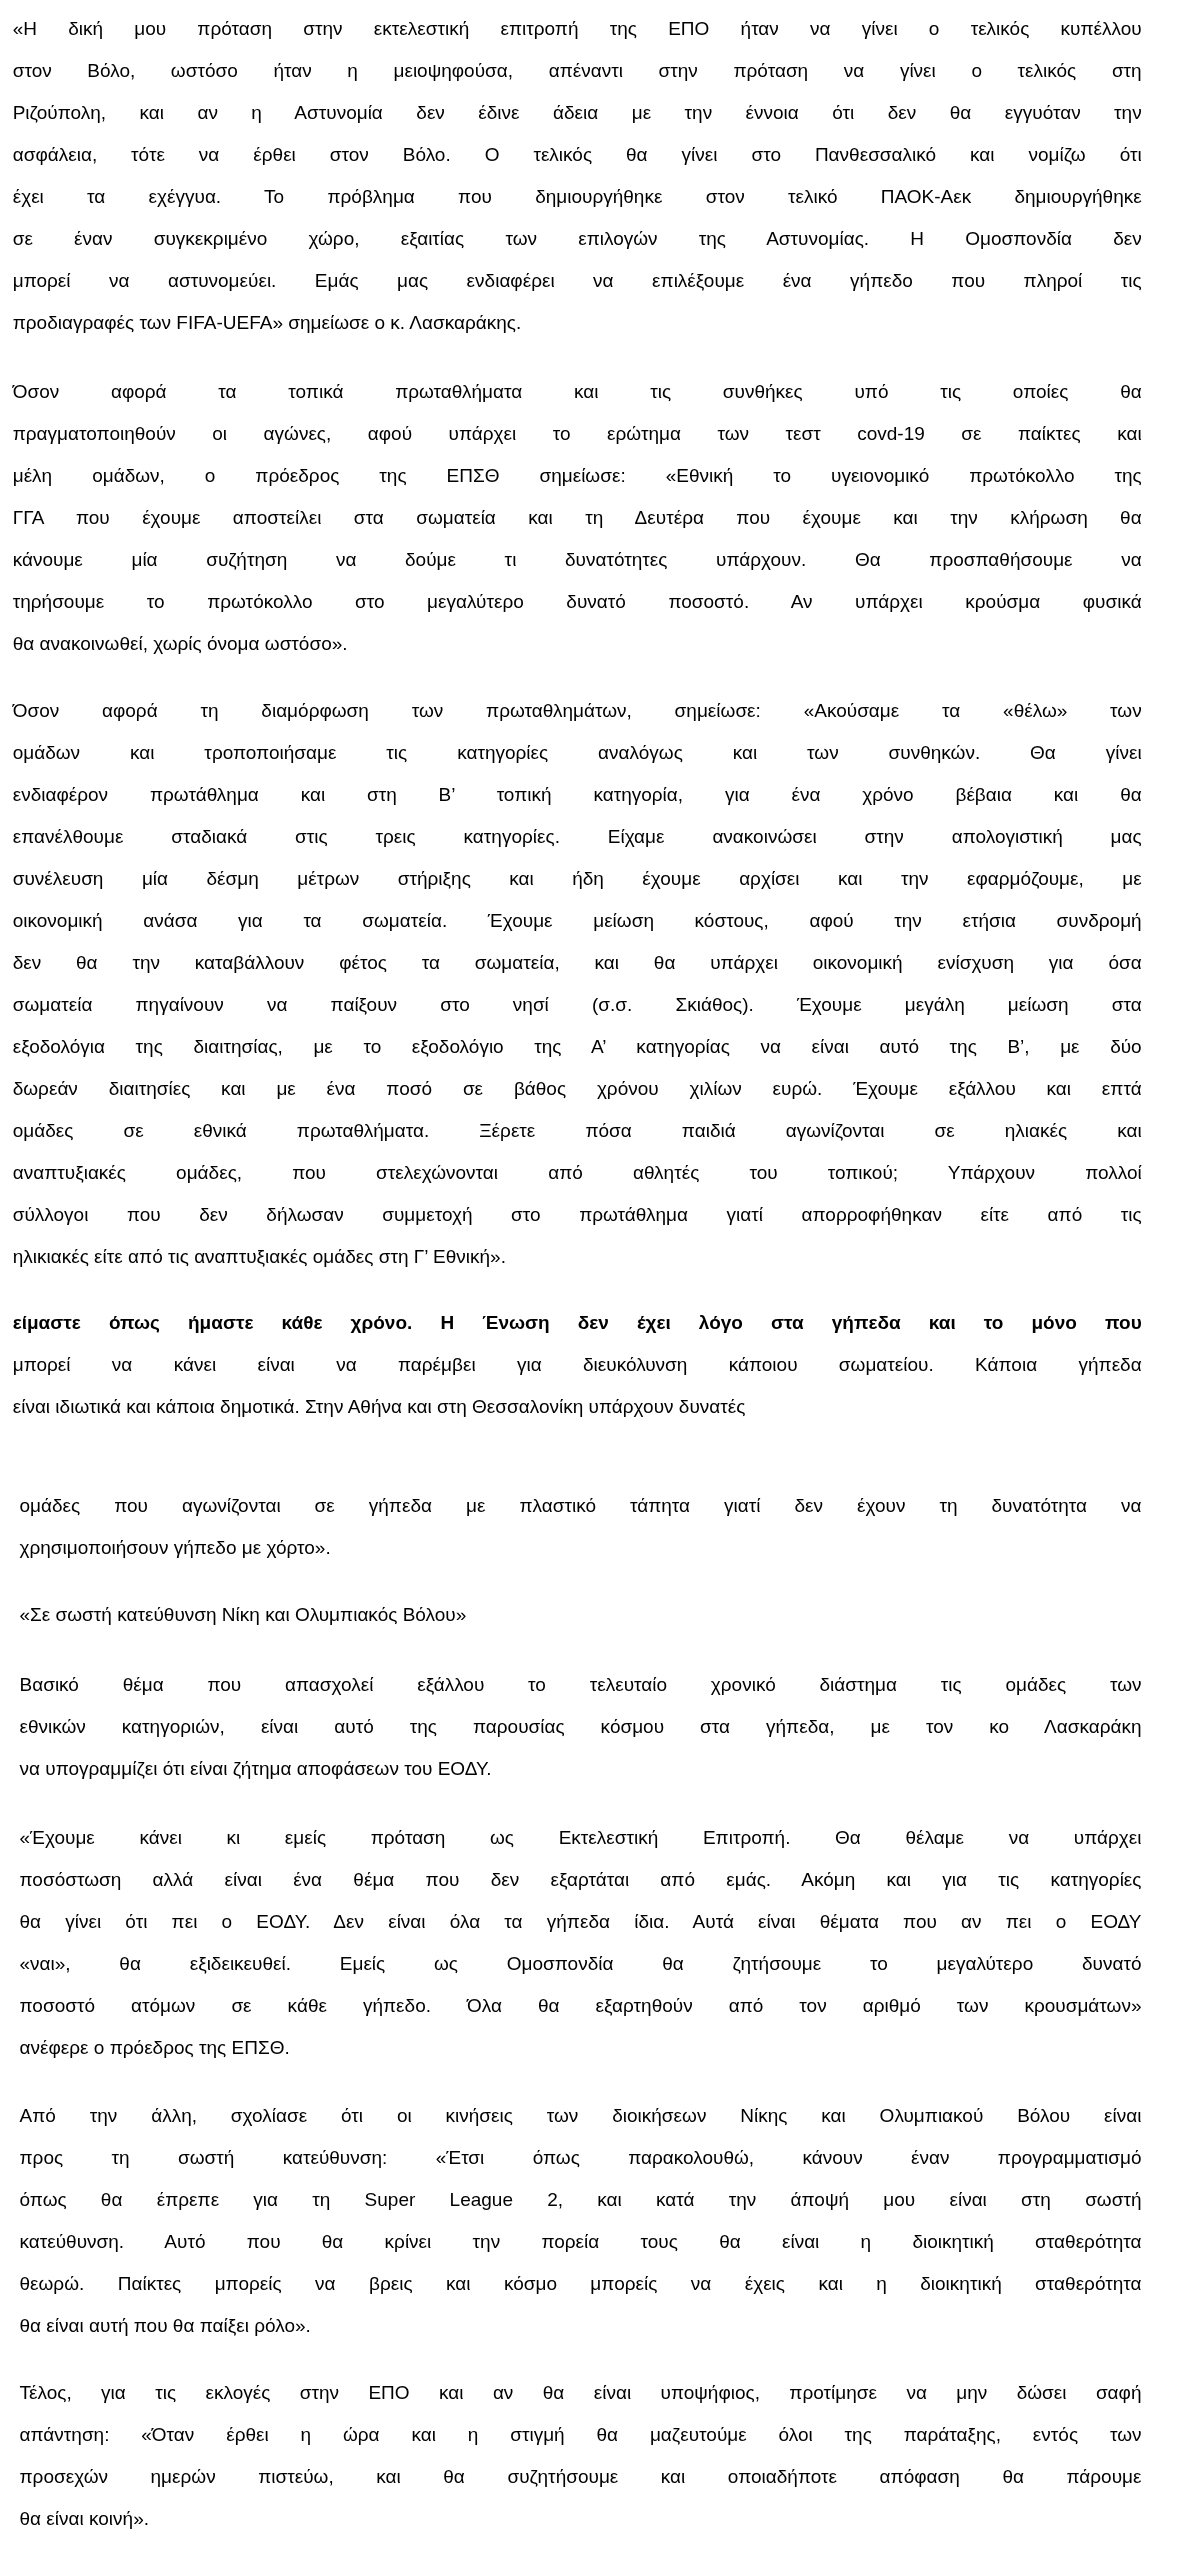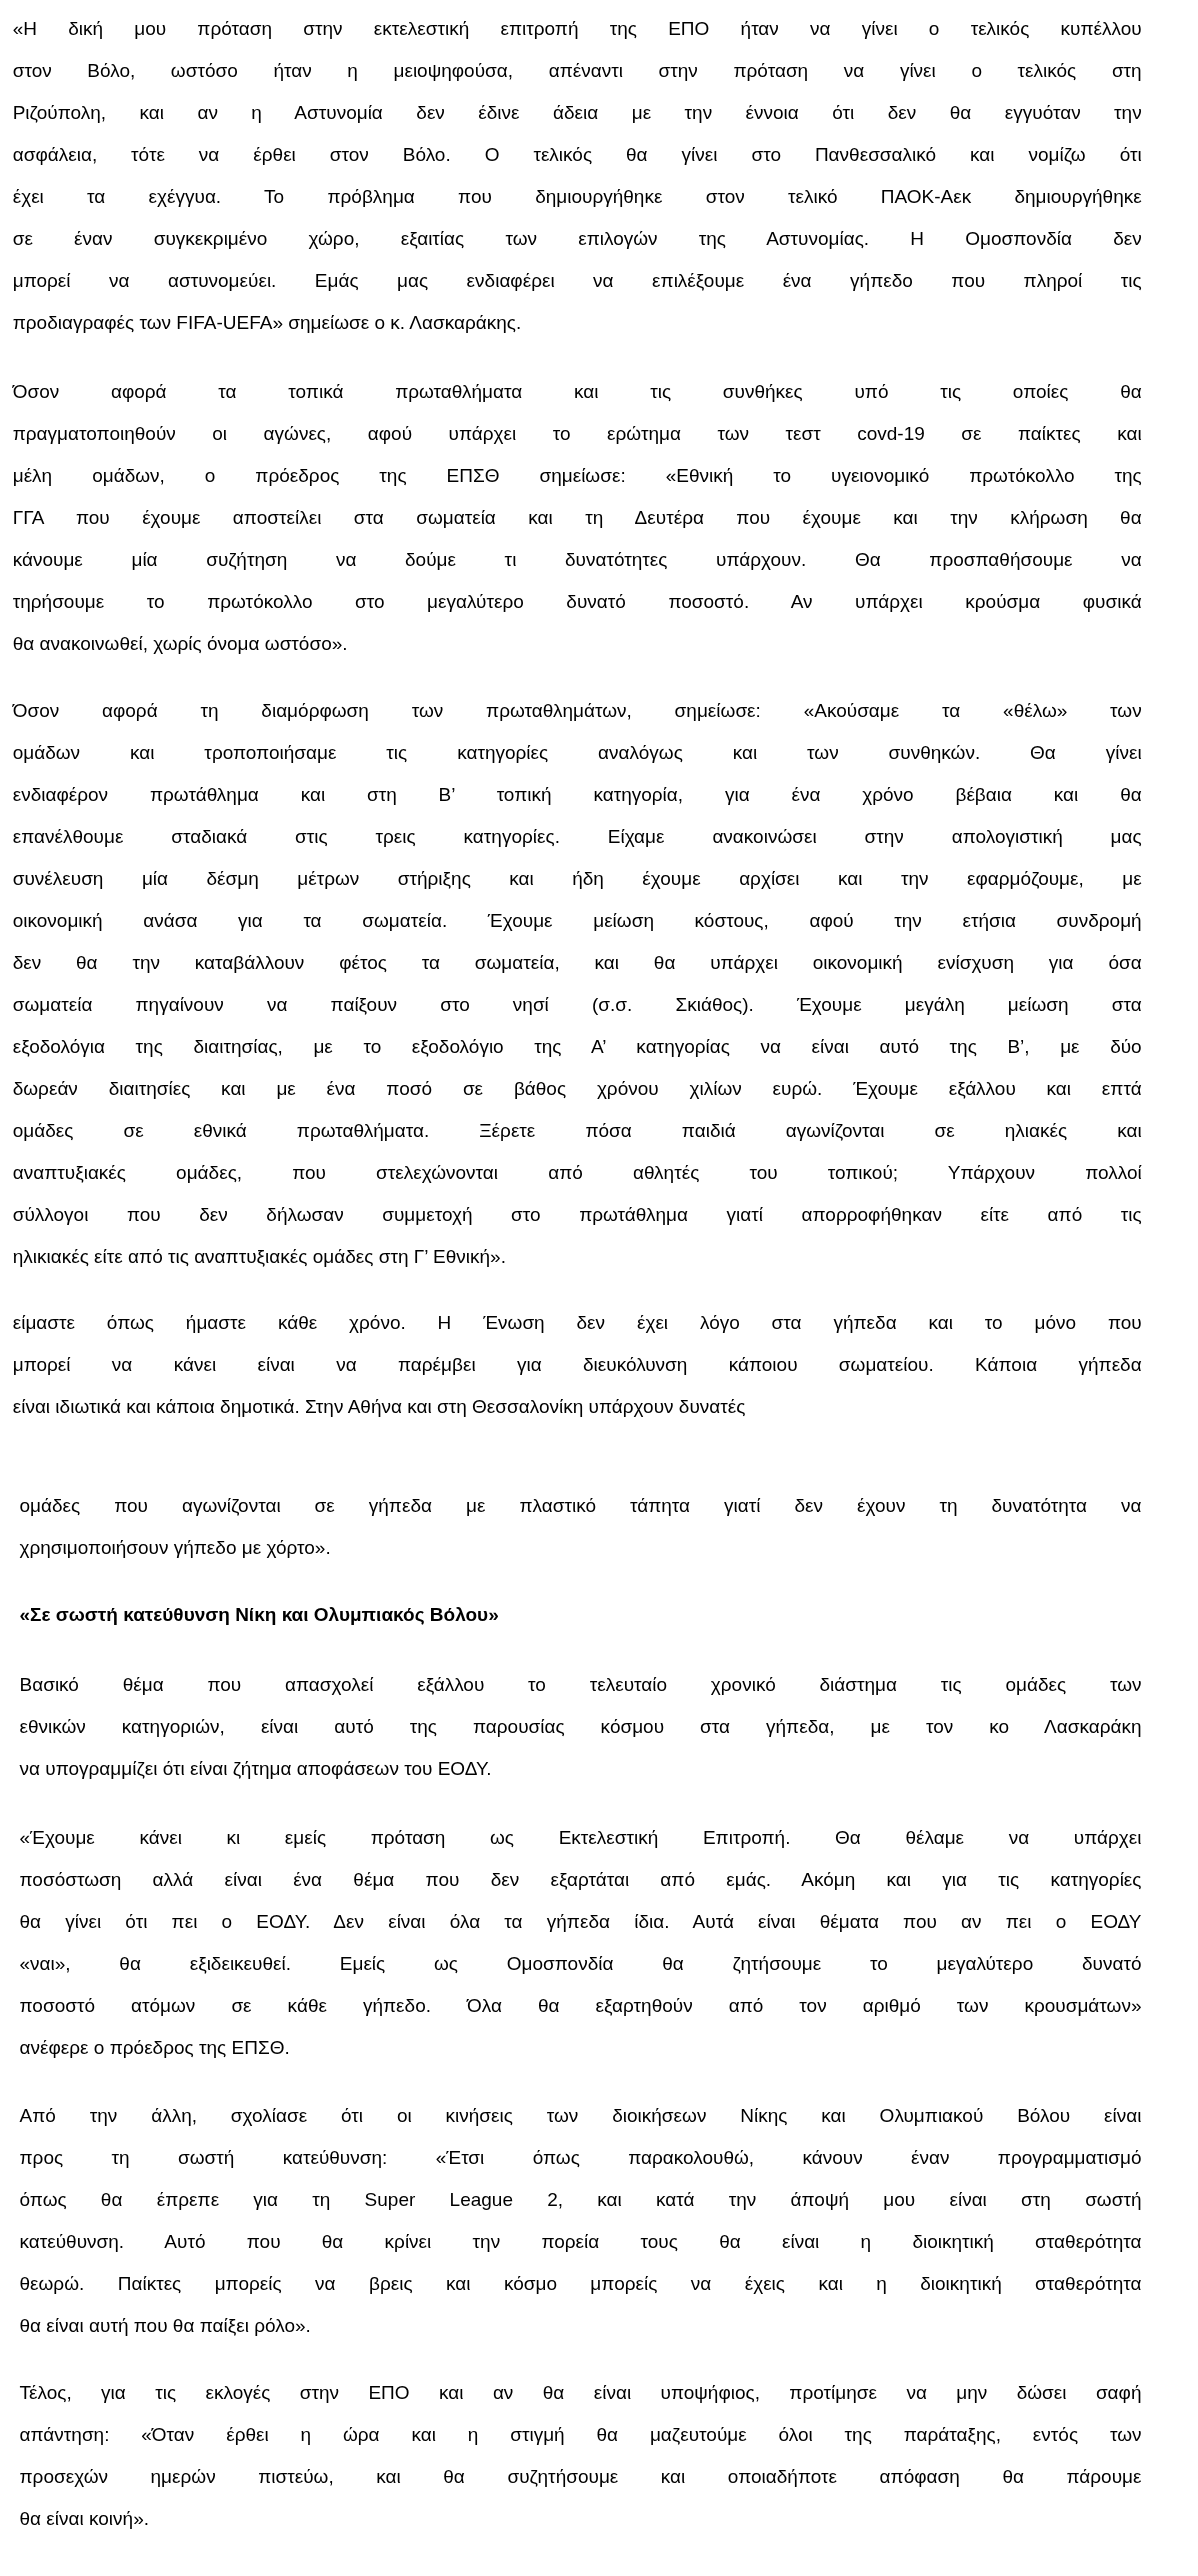--- a/index.html
+++ b/index.html
@@ -33,21 +33,21 @@
     white-space: nowrap;
     text-align: justify;
     text-align-last: justify;
     overflow: visible;
   }
   .line.last {
     text-align: left;
     text-align-last: left;
   }
   .heading .line {
-    font-weight: bold;
+    font-weight: normal;
   }
 </style>
 </head>
 <body>
 
 <div>
 
   <div class="para" style="top:7.8px;">
       <span class="line" style="display: block;">«Η δική μου πρόταση στην εκτελεστική επιτροπή της ΕΠΟ ήταν να γίνει ο τελικός κυπέλλου</span>
       <span class="line" style="display: block;">στον Βόλο, ωστόσο ήταν η μειοψηφούσα, απέναντι στην πρόταση να γίνει ο τελικός στη</span>
@@ -80,21 +80,21 @@
       <span class="line" style="display: block;">σωματεία πηγαίνουν να παίξουν στο νησί (σ.σ. Σκιάθος). Έχουμε μεγάλη μείωση στα</span>
       <span class="line" style="display: block;">εξοδολόγια της διαιτησίας, με το εξοδολόγιο της Α’ κατηγορίας να είναι αυτό της Β’, με δύο</span>
       <span class="line" style="display: block;">δωρεάν διαιτησίες και με ένα ποσό σε βάθος χρόνου χιλίων ευρώ. Έχουμε εξάλλου και επτά</span>
       <span class="line" style="display: block;">ομάδες σε εθνικά πρωταθλήματα. Ξέρετε πόσα παιδιά αγωνίζονται σε ηλιακές και</span>
       <span class="line" style="display: block;">αναπτυξιακές ομάδες, που στελεχώνονται από αθλητές του τοπικού; Υπάρχουν πολλοί</span>
       <span class="line" style="display: block;">σύλλογοι που δεν δήλωσαν συμμετοχή στο πρωτάθλημα γιατί απορροφήθηκαν είτε από τις</span>
       <span class="line last" style="display: block;">ηλικιακές είτε από τις αναπτυξιακές ομάδες στη Γ’ Εθνική».</span>
     </div>
 
   <div class="para" style="top:1302px;">
-      <span class="line" style="display: block;">είμαστε όπως ήμαστε κάθε χρόνο. Η Ένωση δεν έχει λόγο στα γήπεδα και το μόνο που</span>
+      <span class="line" style="display: block; font-weight: bold;">είμαστε όπως ήμαστε κάθε χρόνο. Η Ένωση δεν έχει λόγο στα γήπεδα και το μόνο που</span>
       <span class="line" style="display: block;">μπορεί να κάνει είναι να παρέμβει για διευκόλυνση κάποιου σωματείου. Κάποια γήπεδα</span>
       <span class="line last" style="display: block;">είναι ιδιωτικά και κάποια δημοτικά. Στην Αθήνα και στη Θεσσαλονίκη υπάρχουν δυνατές</span>
     </div>
 
   <div class="para indent" style="top:1485px;">
       <span class="line" style="display: block;">ομάδες που αγωνίζονται σε γήπεδα με πλαστικό τάπητα γιατί δεν έχουν τη δυνατότητα να</span>
       <span class="line last" style="display: block;">χρησιμοποιήσουν γήπεδο με χόρτο».</span>
     </div>
 
   <div class="para indent heading" style="top:1594px;">

